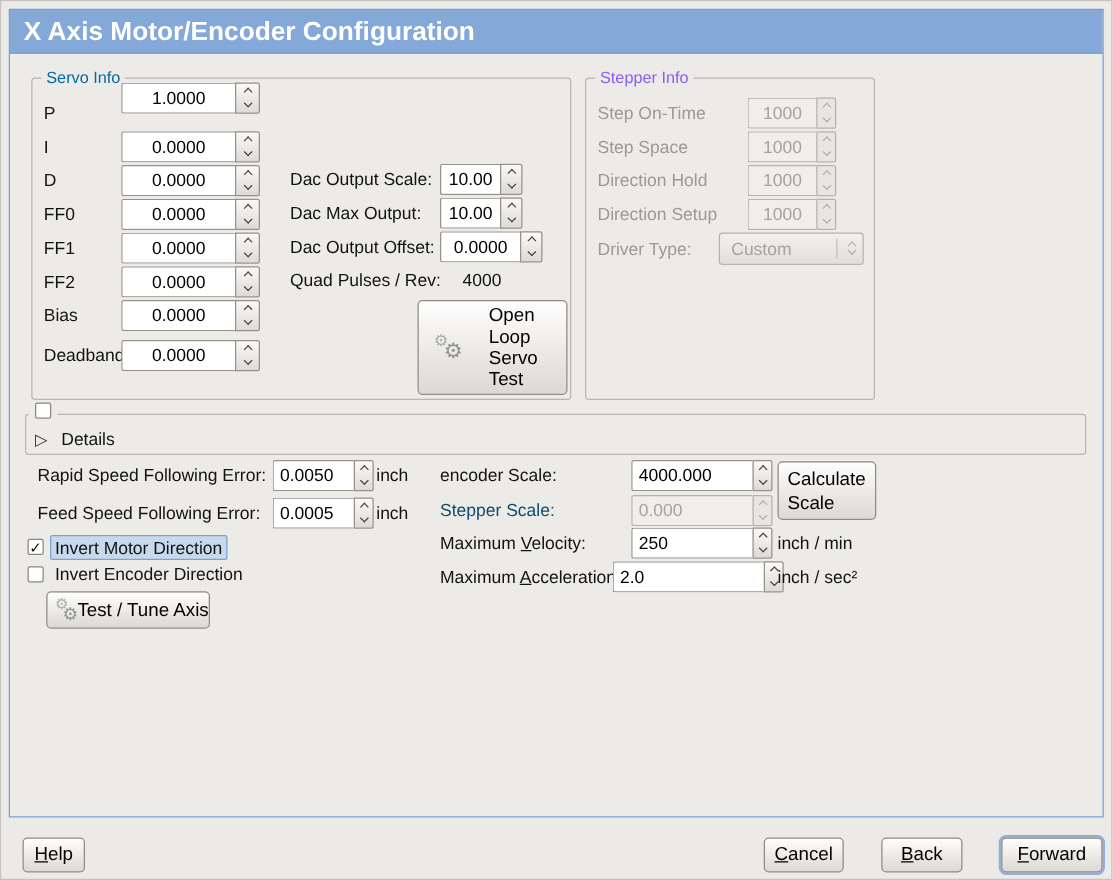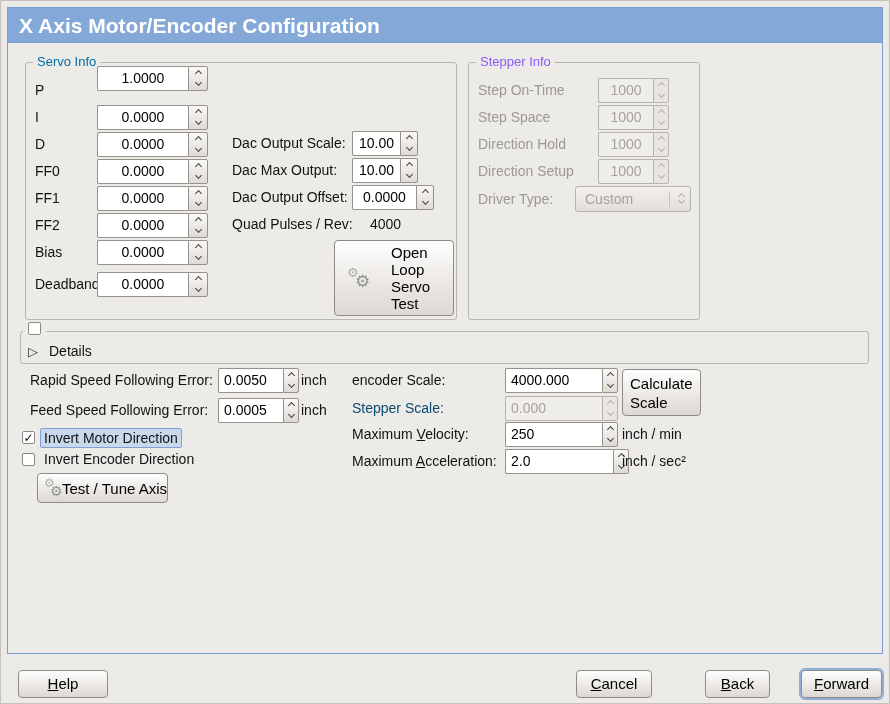--- a/index.html
+++ b/index.html
@@ -378,37 +378,37 @@
       </span>
       <span>
         <i class="ch dn"></i>
       </span>
     </div>
   </div>
 <span class="lbl" style="left:622px;top:422px">inch / min</span>
 <span class="lbl" style="left:352px;top:449px">
   <span>Maximum </span><span class="u">A</span><span>cceleration:</span>
 </span>
-<div class="spin" style="left:505px;top:449px;width:124px;--aw:16px">
+<div class="spin" style="left:490px;top:449px;width:137px;--aw:16px">
     <div class="entry">2.0</div>
     <div class="arrows">
       <span>
         <i class="ch up"></i>
       </span>
       <span>
         <i class="ch dn"></i>
       </span>
     </div>
   </div>
 <span class="lbl" style="left:622px;top:449px">inch / sec²</span>
 
-<div class="btn footer" style="left:18px;width:90px">
+<div class="btn footer" style="left:18px;width:50px">
   <span class="u">H</span><span>elp</span>
 </div>
-<div class="btn footer" style="left:576px;width:76px">
+<div class="btn footer" style="left:611px;width:64px">
   <span class="u">C</span><span>ancel</span>
 </div>
 <div class="btn footer" style="left:705px;width:65px">
   <span class="u">B</span><span>ack</span>
 </div>
 <div class="btn footer focusring" style="left:801px;width:81px">
   <span class="u">F</span><span>orward</span>
 </div>
 
 </body></html>

